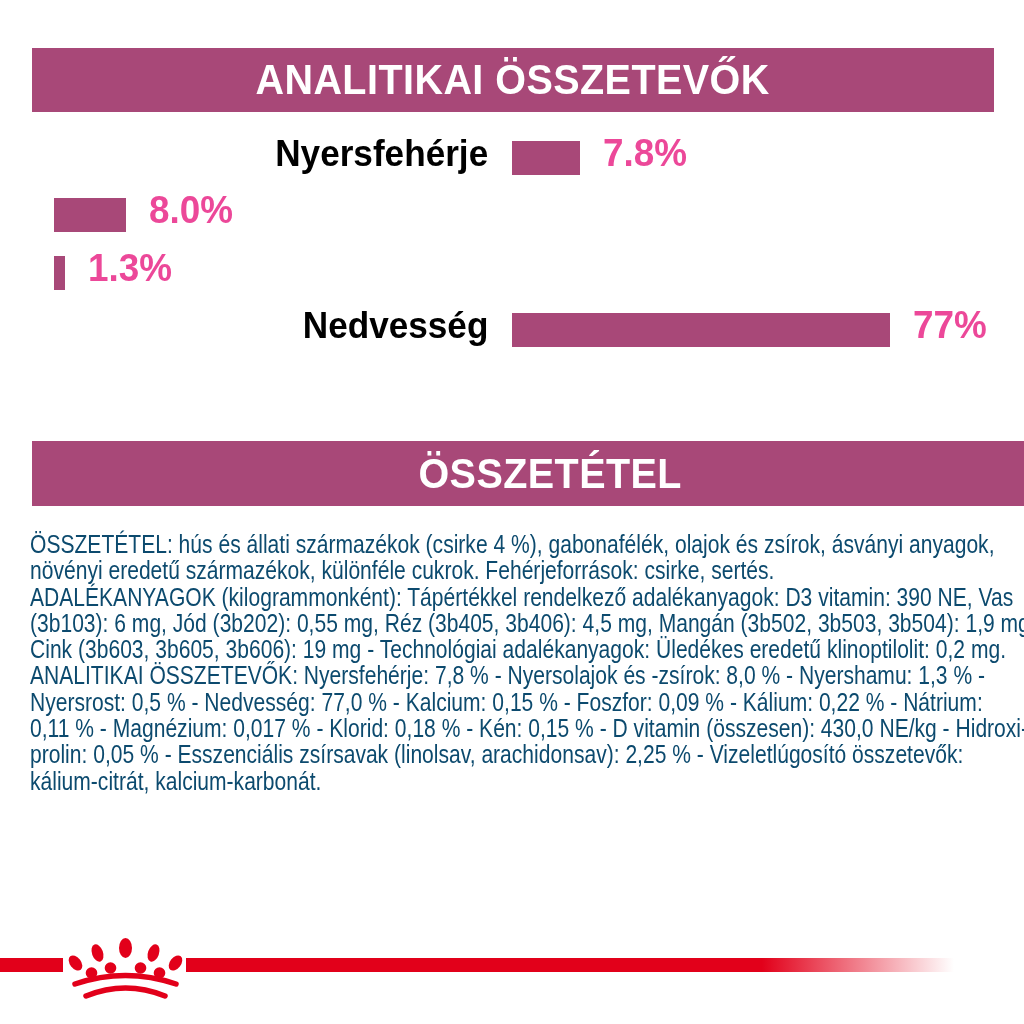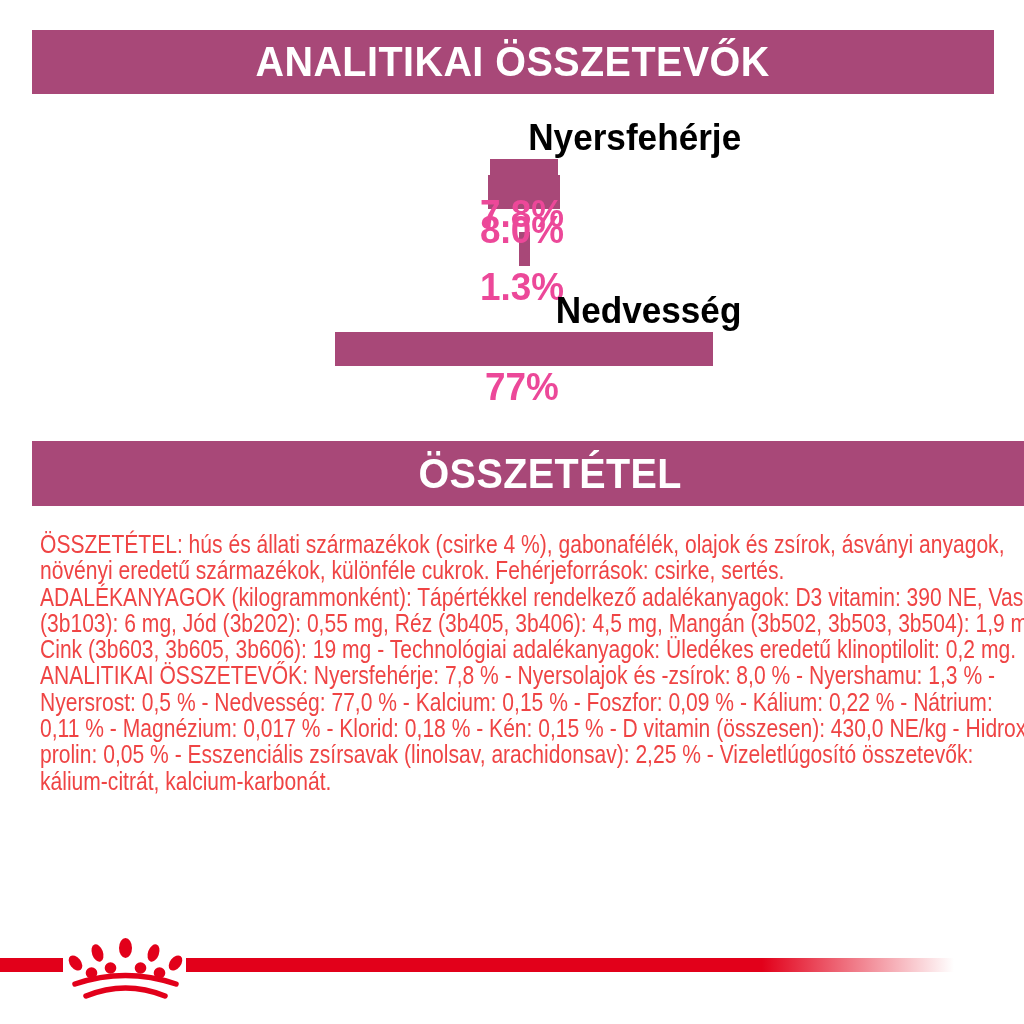--- a/index.html
+++ b/index.html
@@ -5,45 +5,45 @@
   html,body { margin:0; padding:0; background:#ffffff; }
   #canvas {
     position:relative; width:1024px; height:1024px; background:#ffffff;
     font-family:"Liberation Sans", sans-serif; overflow:hidden;
   }
   .banner {
     position:absolute; left:32px; width:962px;
     display:flex; align-items:center; justify-content:center;
     color:#ffffff; font-weight:bold;
   }
-  #banner-analytical { top:30px;  height:64px; }
+  #banner-analytical { top:48px;  height:64px; }
   #banner-composition { top:441px; height:65px;padding-left:37px; }
   .banner .btxt {
     font-size:42px; white-space:nowrap;
     transform:scaleX(0.94); transform-origin:center center;
     letter-spacing:0.5px;
   }
   #chart { position:absolute; left:30px; top:117px; width:964px; }
-  .crow { display:flex; align-items:center; height:57.6px;flex-direction:column; }
+  .crow { display:flex; align-items:flex-end; height:57.6px; }
   .clabel {
     width:458px; text-align:right; font-weight:bold; font-size:37px; color:#000;
     flex:0 0 auto;
   }
   .clabel span {
     display:inline-block; white-space:nowrap;
     transform:scaleX(0.95); transform-origin:right center;
   }
   .cbar { margin-left:24px; height:34px; flex:0 0 auto; }
   .cval {
     margin-left:23px; font-weight:bold; font-size:38px; color:#ec4899; white-space:nowrap;
   }
   .cval span { display:inline-block; transform:scaleX(0.97); transform-origin:left center; }
   #composition-text {
     position:absolute; left:30px; top:531px; width:964px;
-    font-size:26px; line-height:26.3px; color:#ef4444;margin-left:10px;
+    font-size:26px; line-height:26.3px; color:#0c4a6e;
   }
   .bline {
     white-space:nowrap; transform:scaleX(0.81); transform-origin:left center;
   }
   .band { position:absolute; top:958px; height:14px; }
   #band-left  { left:0; width:63px; }
   #band-right { left:186px; width:768px; }
   #crown-logo { position:absolute; left:66px; top:932px; width:120px; height:70px; }
 </style>
 </head>

